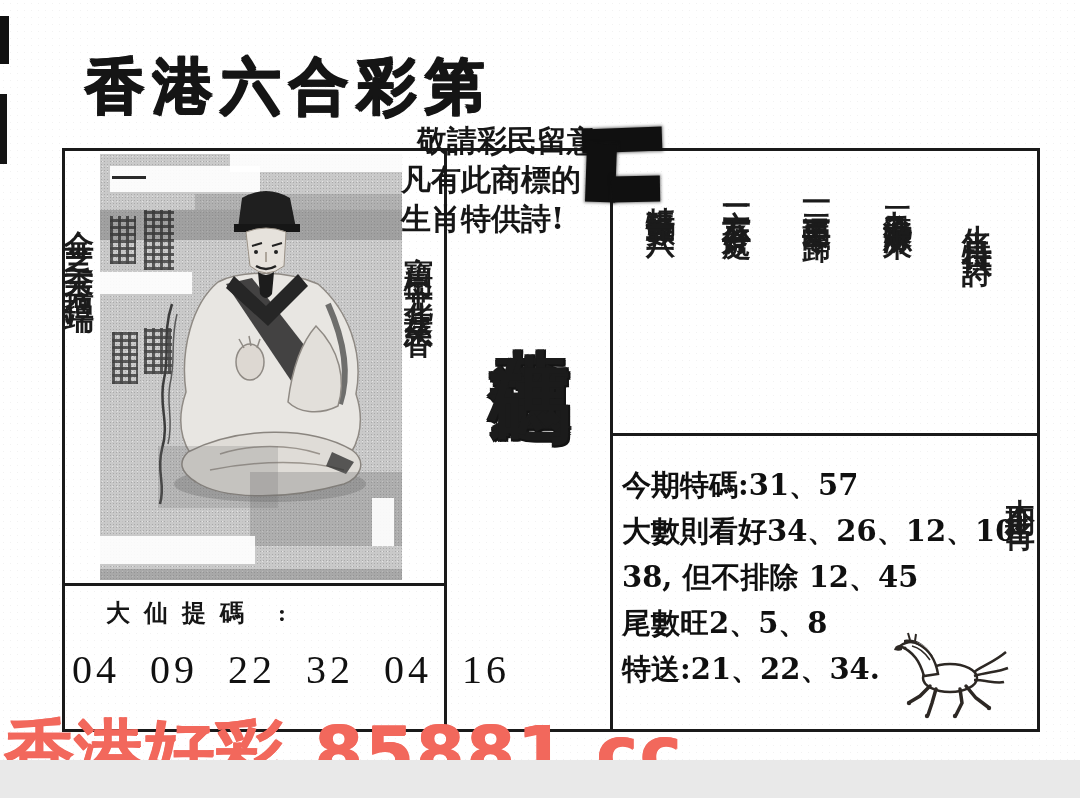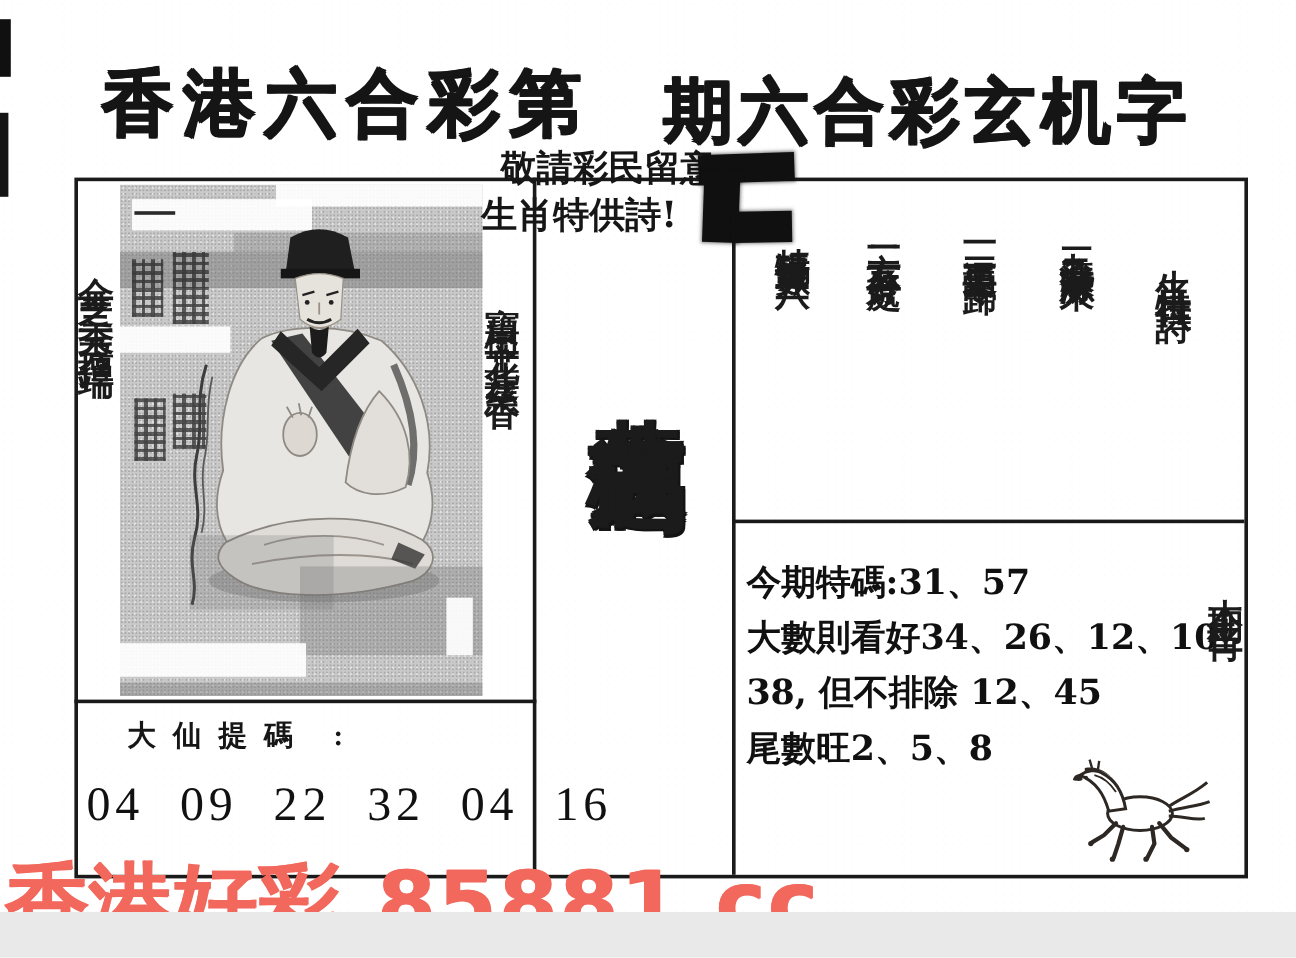--- a/index.html
+++ b/index.html
@@ -96,21 +96,20 @@
 </style>
 </head>
 <body>
 
 <div class="page">
 
   <div class="abs edge1"></div>
   <div class="abs edge2"></div>
 
   <div class="abs title title-left">香港六合彩第</div>
-  <div class="abs title title-right">期六合彩玄机字</div>
 
   <div class="abs frame"></div>
   <div class="abs vline v1"></div>
   <div class="abs vline v2"></div>
   <div class="abs hline h1"></div>
   <div class="abs hline h2"></div>
 
   <div class="abs vtext calligraphy-left">金芝三秀秀擅端</div>
 
   <div class="abs portrait">
@@ -163,20 +162,21 @@
     <div class="blk gb" style="left:150px;top:318px;width:152px;height:74px;opacity:.65;"></div>
     <div class="blk wb" style="left:0;top:382px;width:155px;height:28px;"></div>
     <div class="blk wb" style="left:272px;top:344px;width:22px;height:48px;"></div>
     <div class="blk gb" style="left:0;top:415px;width:302px;height:11px;opacity:.8;"></div>
   </div>
 
   <div class="abs vtext caption-right">寶樹千花蓮慈香</div>
 
   <div class="abs notice">
     <div>敬請彩民留意</div>
+    <div>凡有此商標的</div>
     <div>生肖特供詩!</div>
   </div>
 
   <div class="abs stamp">
     <div class="s1"></div>
     <div class="s2"></div>
     <div class="s3"></div>
   </div>
 
   <div class="abs vtext main-title">黄大仙送碼</div>
@@ -185,20 +185,21 @@
   <div class="abs vtext poem-col poem-0">三九滾滾財源來</div>
   <div class="abs vtext poem-col poem-1">一三還要零一歸</div>
   <div class="abs vtext poem-col poem-2">二六一五各好處</div>
   <div class="abs vtext poem-col poem-3">特碼尾數二三八</div>
 
   <div class="abs tips">
     <div>今期特碼:31、57</div>
     <div>大數則看好34、26、12、10</div>
     <div>38, 但不排除 12、45</div>
     <div>尾數旺2、5、8</div>
+    <div>特送:21、22、34.</div>
   </div>
 
   <div class="abs vtext zodiac-label">本期生肖</div>
   <svg class="abs" style="left:890px;top:624px;" viewBox="0 0 120 100" width="120" height="100">
 
     <ellipse cx="60" cy="54" rx="27" ry="14" fill="#ffffff" stroke="#2d2824" stroke-width="2.5"></ellipse>
 
     <path d="M34 52 C30 38 24 28 10 22 C16 18 23 17 28 20 C40 26 46 38 48 50 Z" fill="#ffffff" stroke="#2d2824" stroke-width="2.5"></path>
     <path d="M12 22 C8 20 5 22 4 26 C8 27 10 27 12 26 Z" fill="#2d2824"></path>
     <circle cx="15" cy="24" r="1.6" fill="#2d2824"></circle>

